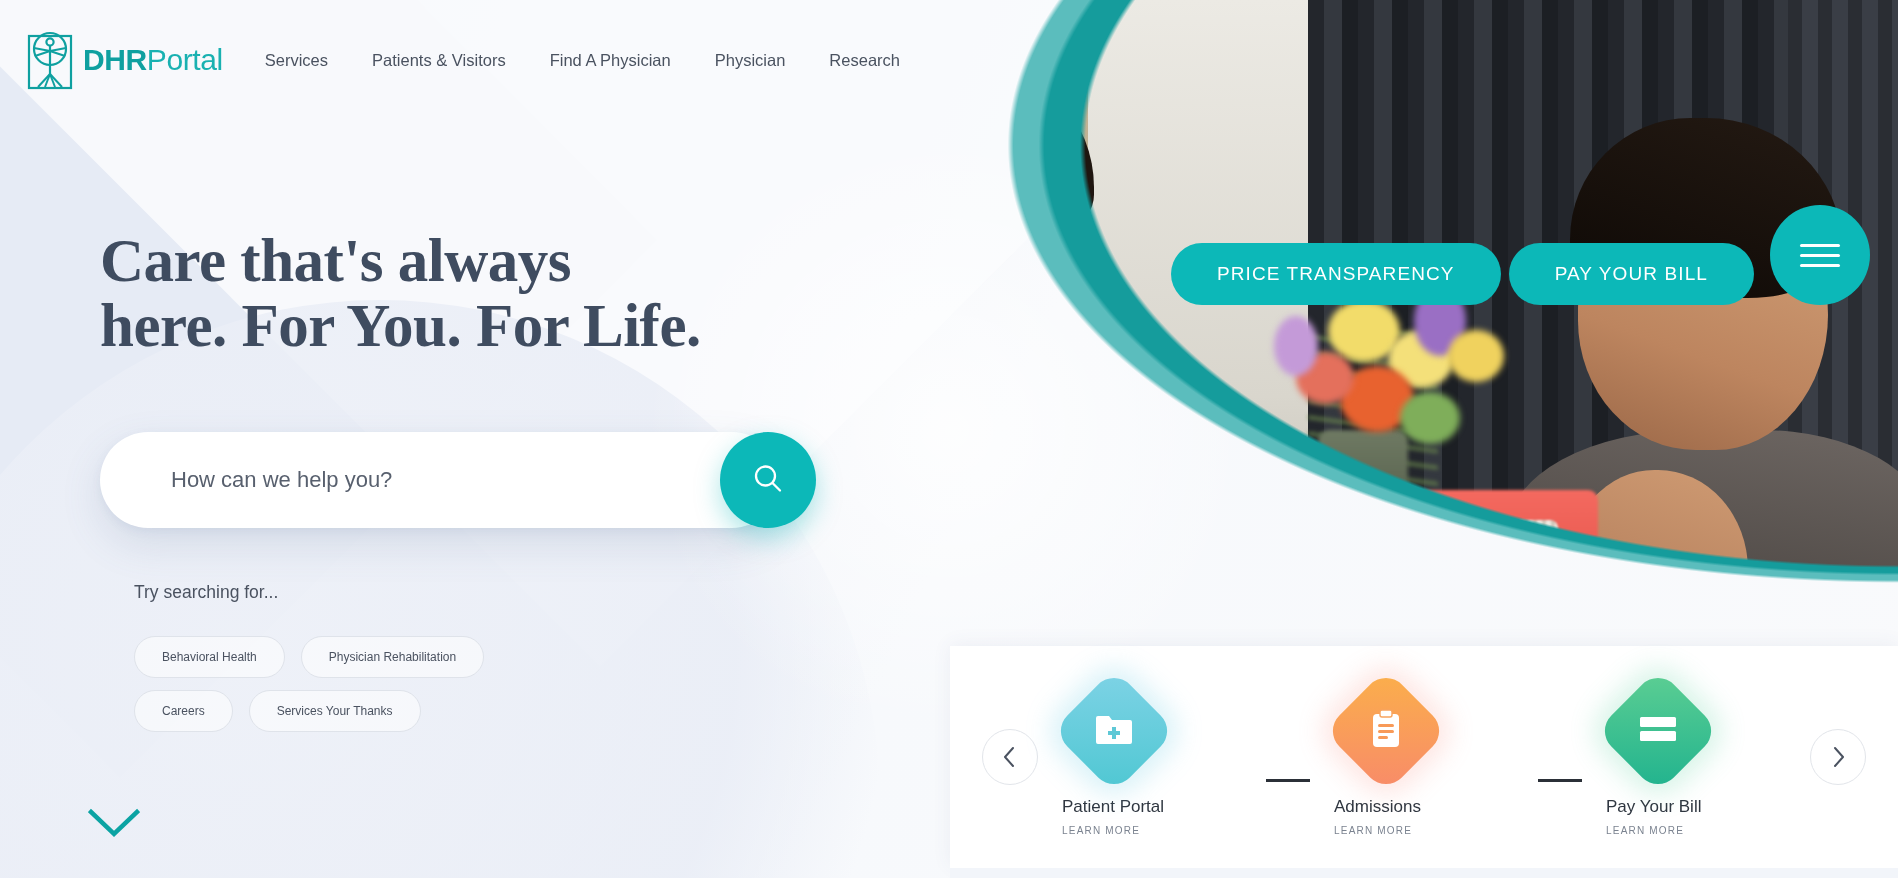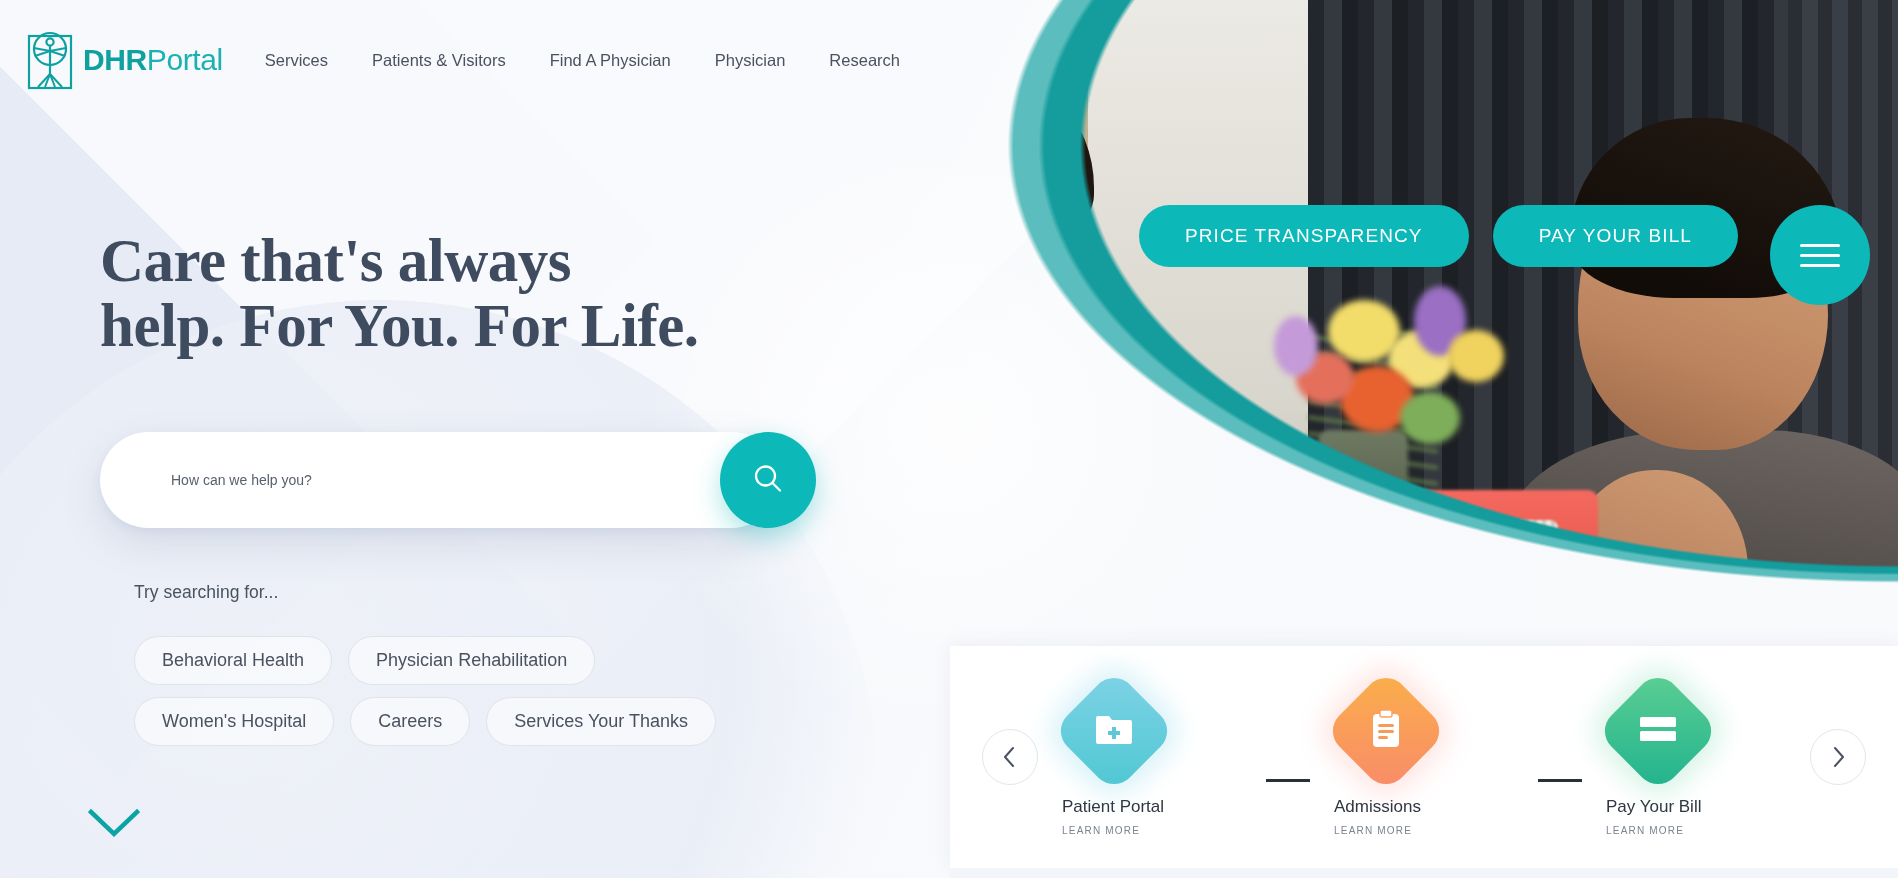--- a/index.html
+++ b/index.html
@@ -164,52 +164,52 @@
   }
 
   .searchbar {
     position: absolute; left: 100px; top: 432px; width: 680px; height: 96px;
     background: #fff; border-radius: 48px; z-index: 26;
     box-shadow: 0 16px 40px rgba(90,110,150,.16), 0 3px 10px rgba(90,110,150,.08);
     display: flex; align-items: center;
   }
   .search-input {
     flex: 1; border: 0; outline: 0; background: transparent;
-    font-family: "Liberation Sans", sans-serif; font-size: 14px; color: #be185d;
+    font-family: "Liberation Sans", sans-serif; font-size: 22px; color: #be185d;
     padding: 0 24px 0 71px;
   }
   .search-input::placeholder { color: #58606e; opacity: 1; }
   .search-btn {
     position: absolute; right: -36px; top: 50%; transform: translateY(-50%);
     width: 96px; height: 96px; border-radius: 50%; border: 0;
     background: #0cb8b8; cursor: pointer;
     box-shadow: 0 10px 26px rgba(12,184,184,.34);
     display: flex; align-items: center; justify-content: center;
   }
 
   .try-label {
     position: absolute; left: 134px; top: 582px; z-index: 25;
     font-size: 17.5px; color: #4a5260;
   }
   .chips { position: absolute; left: 134px; top: 636px; z-index: 25; width: 700px; }
   .chip-row { display: flex; gap: 16px; margin-bottom: 12px; }
   .chip {
     border: 1px solid #dfe3ea; background: rgba(255,255,255,.55);
-    border-radius: 26px; padding: 13px 27px; font-size: 18px; color: #4a5260;
+    border-radius: 26px; padding: 13px 27px; font-size: 12px; color: #4a5260;
     cursor: pointer; white-space: nowrap;
   }
 
   .scroll-cue {
     position: absolute; left: 88px; top: 808px; z-index: 25; cursor: pointer;
   }
 
   
   .cta-row {
     position: absolute; right: 28px; top: 205px; z-index: 35;
-    display: flex; align-items: flex-start; gap: 24px;
+    display: flex; align-items: flex-end; gap: 8px;
   }
   .cta {
     background: #0cb8b8; color: #fff; border: 0; border-radius: 34px;
     height: 62px; padding: 0 46px; cursor: pointer;
     font-family: "Liberation Sans", sans-serif;
     font-size: 19px; font-weight: 400; letter-spacing: 1.1px;
     display: flex; align-items: center; justify-content: center; white-space: nowrap;
   }
   .menu-btn {
     width: 100px; height: 100px; border-radius: 50%; border: 0;
@@ -345,21 +345,21 @@
       <a href="#">Services</a>
       <a href="#">Patients &amp; Visitors</a>
       <a href="#">Find A Physician</a>
       <a href="#">Physician</a>
       <a href="#">Research</a>
     </nav>
   </div>
 
   <div class="hero-copy">
     <h1 class="hero-title">Care that's always
-help. For You. For Life.</h1>
+here. For You. For Life.</h1>
   </div>
 
   <div class="searchbar">
     <input class="search-input" type="text" placeholder="How can we help you?" style="">
     <button class="search-btn">
       <span>
         <svg width="34" height="34" viewBox="0 0 34 34" aria-hidden="true">
           <circle cx="14.5" cy="14" r="9.5" fill="none" stroke="#fff" stroke-width="2.3"></circle>
           <line x1="21.5" y1="21" x2="29" y2="28.5" stroke="#fff" stroke-width="2.3" stroke-linecap="round"></line>
         </svg>
@@ -368,21 +368,20 @@
   </div>
 
   <div class="try-label">Try searching for...</div>
 
   <div class="chips">
     <div class="chip-row">
       <button class="chip">Behavioral Health</button>
       <button class="chip">Physician Rehabilitation</button>
     </div>
     <div class="chip-row">
-      <button class="chip">Women's Hospital</button>
       <button class="chip">Careers</button>
       <button class="chip">Services Your Thanks</button>
     </div>
   </div>
 
   <div class="scroll-cue">
     <svg width="52" height="30" viewBox="0 0 52 30" aria-hidden="true">
       <polyline points="3,4 26,26 49,4" fill="none" stroke="#0ba3a3" stroke-width="4.5" stroke-linecap="square"></polyline>
     </svg>
   </div>

